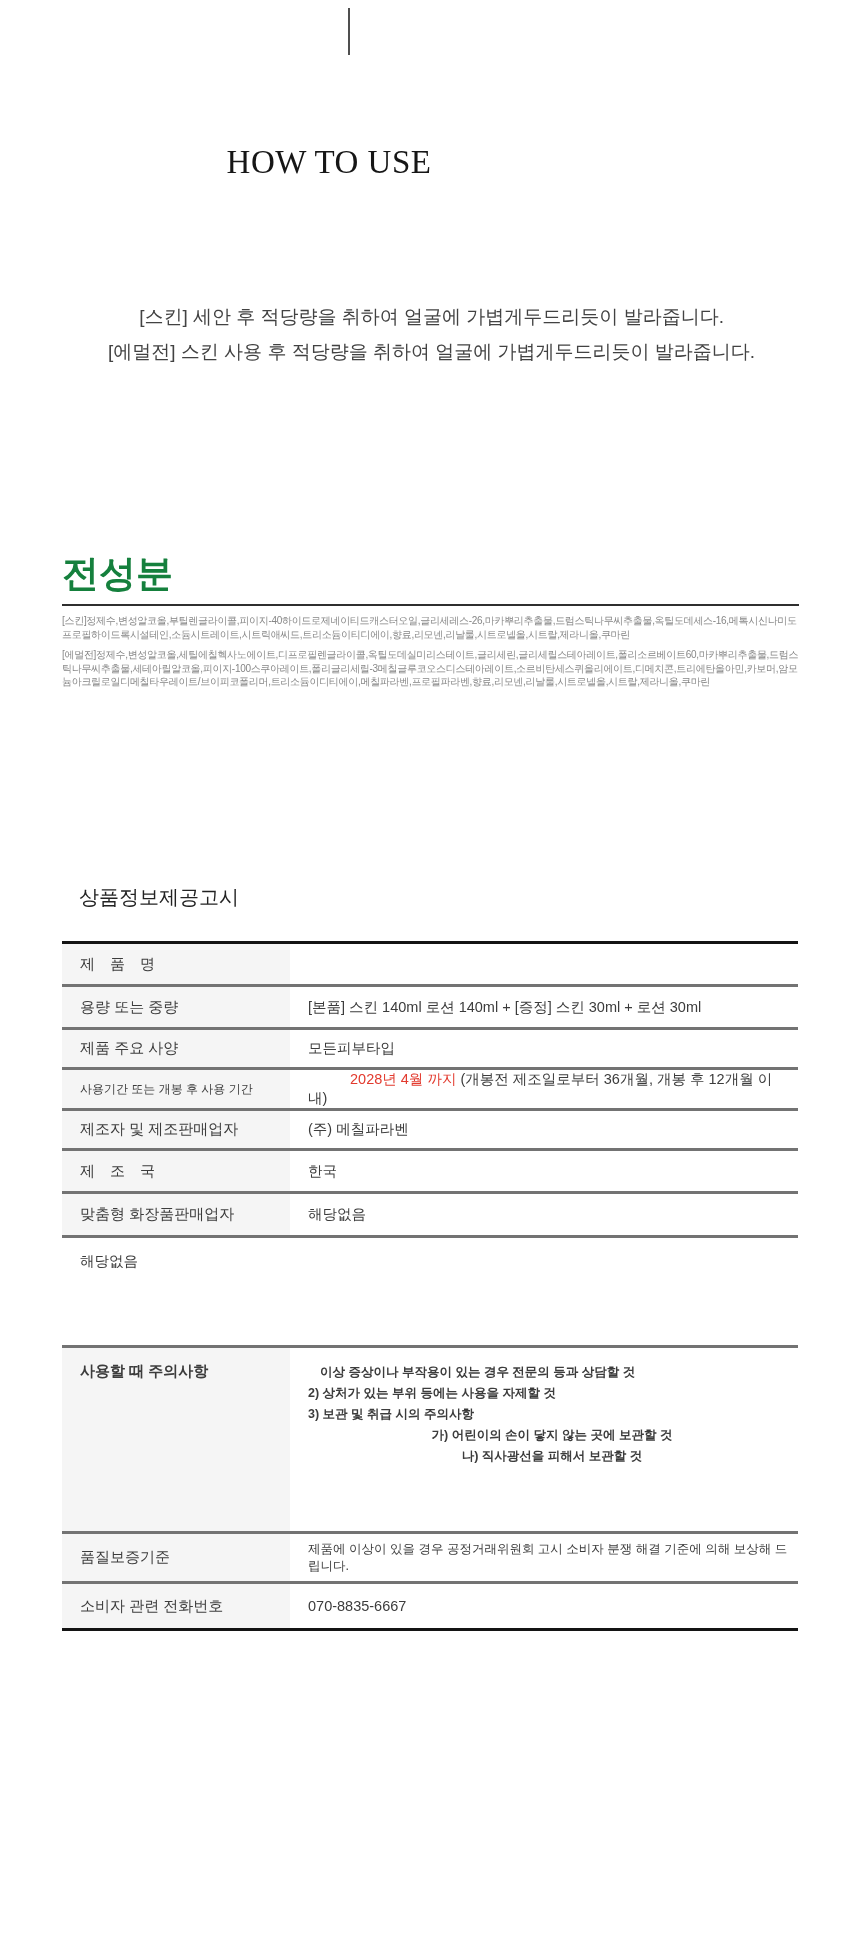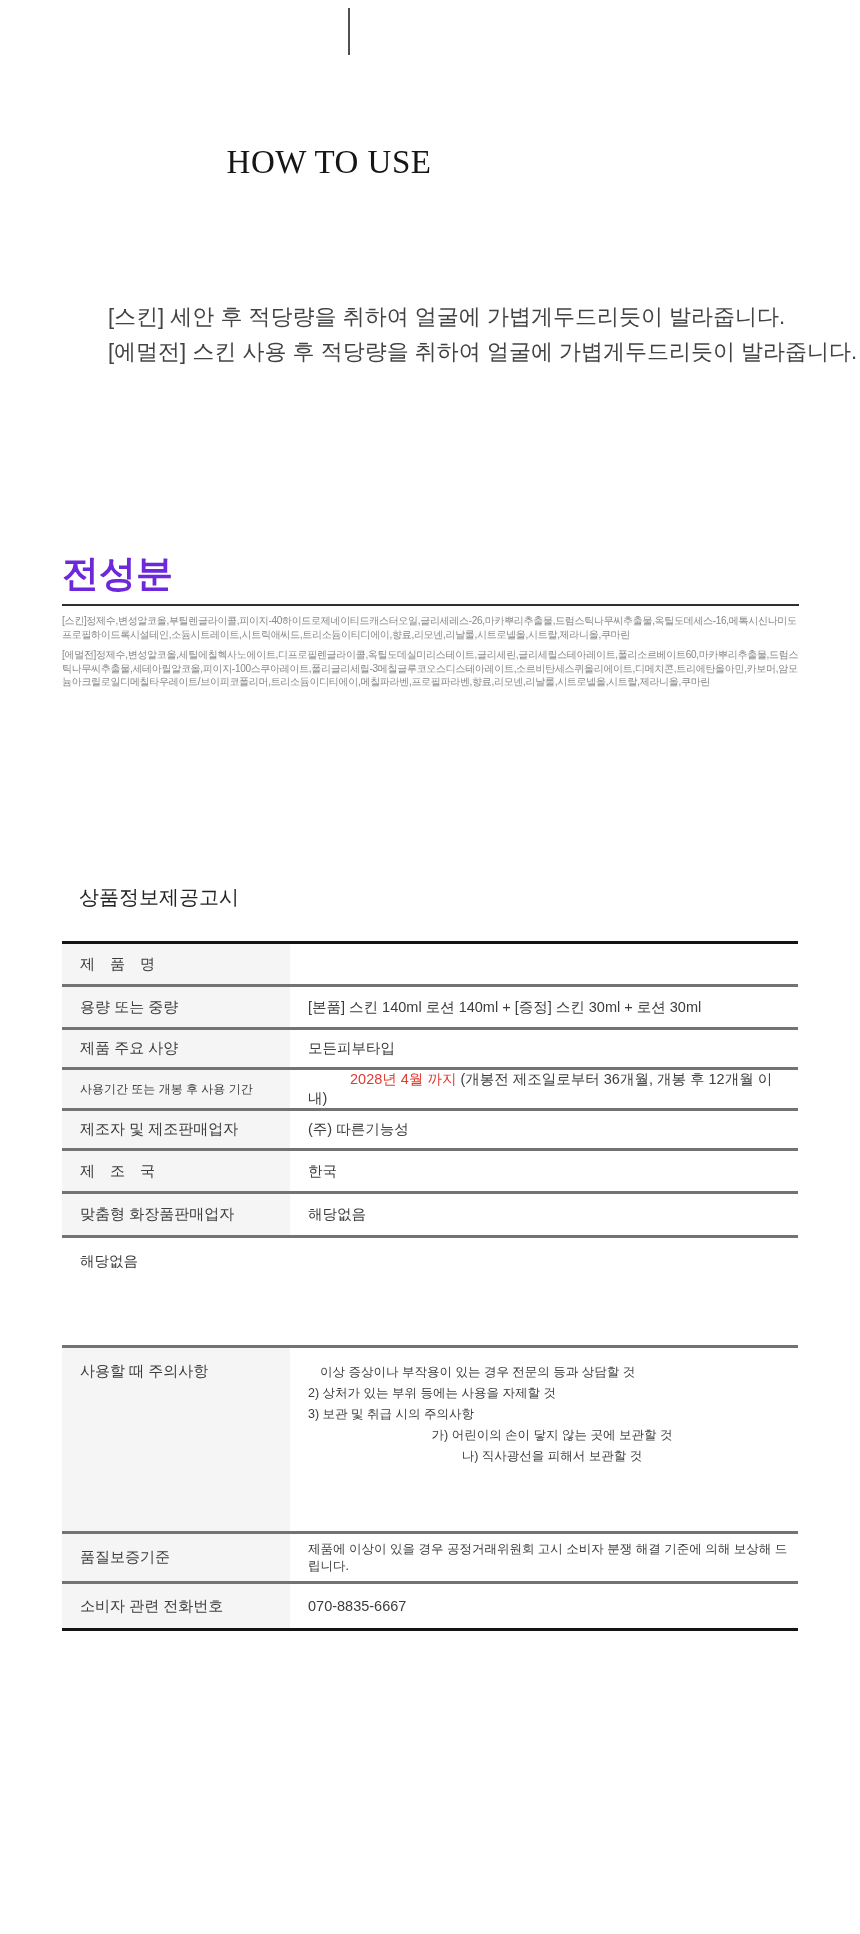--- a/index.html
+++ b/index.html
@@ -8,23 +8,23 @@
     font-family:"Liberation Sans","DejaVu Sans",sans-serif; color:#3a3a3a;
     overflow:hidden; margin:0 auto;
   }
   .top-tick { position:absolute; left:348px; top:8px; width:2px; height:47px; background:#4f4f4f; }
 
   .howto-title {
     position:absolute; top:144px; left:0; width:658px; text-align:center;
     font-family:"Liberation Serif","DejaVu Serif",serif;
     font-size:33px; color:#161616; letter-spacing:0.5px;
   }
-  .howto-lines { position:absolute; top:299px; left:108px; font-size:22px; line-height:35px; color:#424242; }
+  .howto-lines { position:absolute; top:299px; left:108px; font-size:19px; line-height:35px; color:#424242;text-align:center; }
 
-  .ing-title { position:absolute; top:549px; left:62px; font-size:37px; font-weight:600; color:#6d28d9; }
+  .ing-title { position:absolute; top:549px; left:62px; font-size:37px; font-weight:600; color:#15803d; }
   .ing-rule  { position:absolute; top:604px; left:62px; width:737px; height:2px; background:#2f2f2f; }
   .ing-text  {
     position:absolute; top:614px; left:62px; width:739px;
     font-size:10px; line-height:13.5px; letter-spacing:-0.3px; color:#868686;
     word-break:break-all;
   }
   .ing-text p { margin:0 0 7px 0; }
 
   .info-title { position:absolute; top:884px; left:79px; font-size:20px; color:#222222; }
 
@@ -39,21 +39,21 @@
     display:flex; flex-direction:column; justify-content:center;
     font-size:15px; color:#3c3c3c;
   }
   .tvalue {
     flex:1; box-sizing:border-box; padding-left:18px; padding-right:10px;
     display:flex; flex-direction:column; justify-content:center;
     font-size:14.5px; color:#3c3c3c;
   }
   .h40 { min-height:40px; } .h37 { min-height:37px; } .h36 { min-height:36px; }
   .h41 { min-height:41px; } .h44 { min-height:44px; } .h47 { min-height:47px; }
-  .h107 { min-height:107px; } .h183 { min-height:183px; }
+  .h107 { min-height:107px; } .h183 { min-height:183px;font-weight:bold; }
   .top-align .tlabel, .top-align .tvalue { justify-content:flex-start; padding-top:14px; }
   .small-label { font-size:12px; }
   .func-label div { font-size:14.5px; line-height:26px; }
   .red { color:#e23a2e;margin-left:42px; }
   .caution-line { font-size:12.5px; line-height:21px; }
   .indent-a { padding-left:12px; }
   .indent-b { padding-left:8px;text-align:center; }
   .small-value { font-size:12.5px; }
 </style>
 </head>
@@ -97,21 +97,21 @@
 
     <div class="trow h36">
       <div class="tlabel small-label">사용기간 또는 개봉 후 사용 기간</div>
       <div class="tvalue">
         <div><span class="red">2028년 4월 까지</span><span> (개봉전 제조일로부터 36개월, 개봉 후 12개월 이내)</span></div>
       </div>
     </div>
 
     <div class="trow h37">
       <div class="tlabel">제조자 및 제조판매업자</div>
-      <div class="tvalue">(주) 따른기능성</div>
+      <div class="tvalue">(주) 메칠파라벤</div>
     </div>
 
     <div class="trow h40">
       <div class="tlabel">제　조　국</div>
       <div class="tvalue">한국</div>
     </div>
 
     <div class="trow h41">
       <div class="tlabel">맞춤형 화장품판매업자</div>
       <div class="tvalue">해당없음</div>

